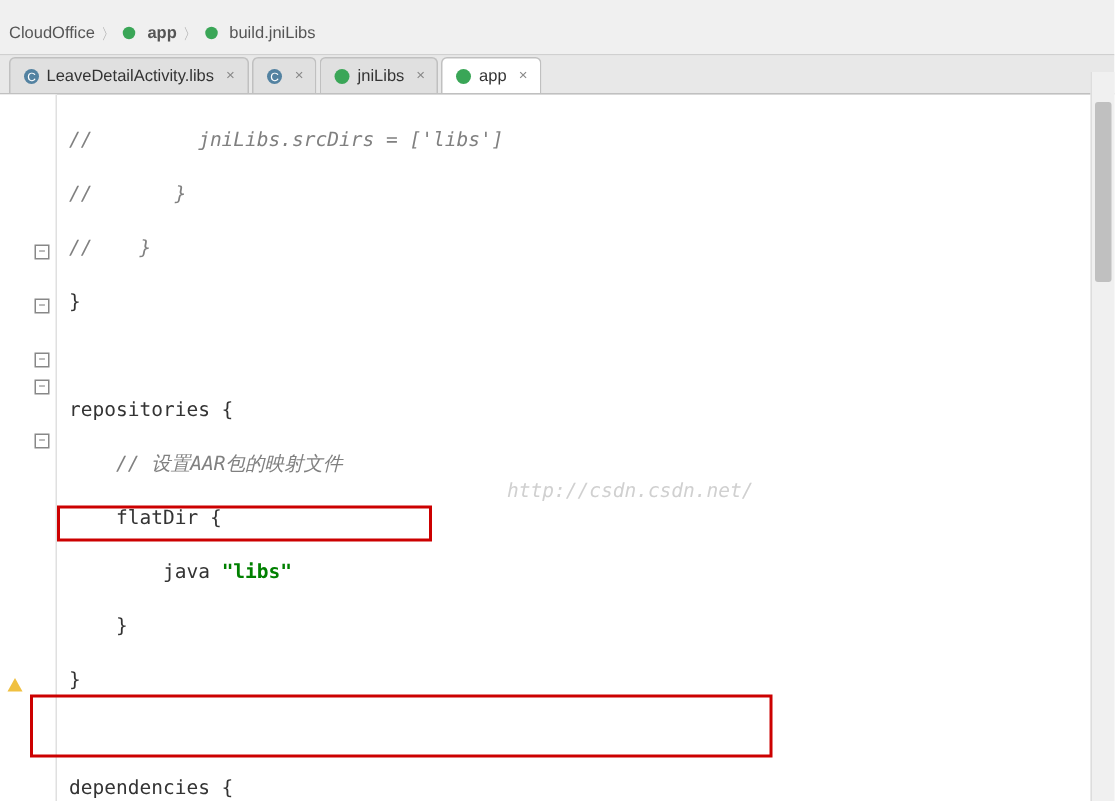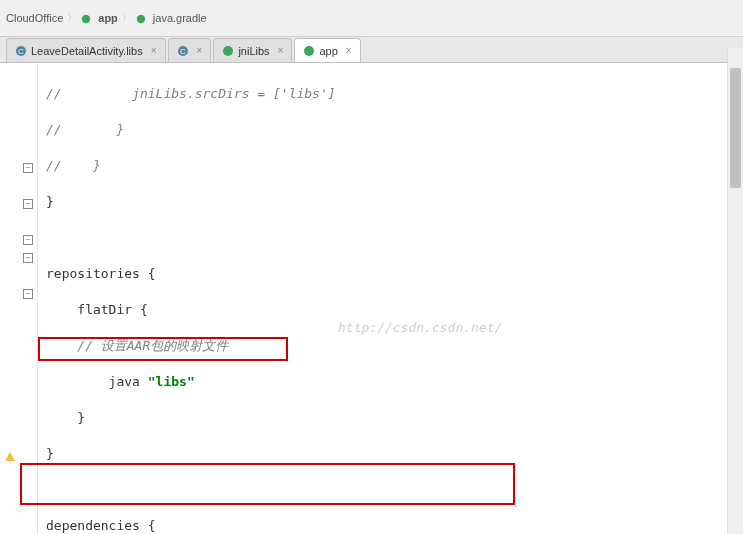--- a/index.html
+++ b/index.html
@@ -1,18 +1,18 @@
 <!DOCTYPE html>
 <html><head>
 <meta charset="utf-8">
 <style>
 * { margin: 0; padding: 0; box-sizing: border-box; }
 body { font-family: "Segoe UI", Arial, sans-serif; font-size: 12px; background: #fff; overflow: hidden; width: 743px; height: 534px; }
 
-.breadcrumb { height: 37px; background: #f0f0f0; border-bottom: 1px solid #d0d0d0; display: flex; align-items: center; padding: 0 6px; gap: 4px; }
+.breadcrumb { height: 37px; background: #f0f0f0; border-bottom: 1px solid #d0d0d0; display: flex; padding: 16px 6px; gap: 4px; }
 .breadcrumb-item { color: #555; font-size: 11px; }
 .breadcrumb-sep { color: #aaa; font-size: 10px; }
 .bc-icon { width: 10px; height: 10px; display: inline-block; vertical-align: middle; margin-right: 3px; }
 
 .tabs { height: 26px; background: #e8e8e8; border-bottom: 1px solid #c0c0c0; display: flex; align-items: flex-end; padding-left: 6px; }
 .tab { height: 24px; padding: 0 8px; display: flex; align-items: center; gap: 4px; background: #e0e0e0; border: 1px solid #c0c0c0; border-bottom: none; border-radius: 4px 4px 0 0; margin-right: 2px; font-size: 11px; color: #333; cursor: pointer; }
 .tab.active { background: #fff; }
 .tab-icon { width: 12px; height: 12px; display: inline-block; }
 .tab-close { color: #888; font-size: 10px; margin-left: 4px; cursor: pointer; }
 
@@ -43,21 +43,21 @@
   <span class="breadcrumb-item">CloudOffice</span>
   <span class="breadcrumb-sep">〉</span>
   <span class="bc-icon"><svg viewBox="0 0 12 12">
         <circle cx="6" cy="6" r="5" fill="#3aa657"></circle>
       </svg></span>
   <span class="breadcrumb-item" style="font-weight:bold">app</span>
   <span class="breadcrumb-sep">〉</span>
   <span class="bc-icon"><svg viewBox="0 0 12 12">
         <circle cx="6" cy="6" r="5" fill="#3aa657"></circle>
       </svg></span>
-  <span class="breadcrumb-item">java.gradle</span>
+  <span class="breadcrumb-item">build.jniLibs</span>
 </div>
 
 <div class="tabs">
   <div class="tab">
     <span class="tab-icon"><svg viewBox="0 0 12 12">
           <circle cx="6" cy="6" r="5" class="icon-java"></circle>
           <text x="6" y="9" font-size="8" text-anchor="middle" fill="#fff">C</text>
         </svg></span>
     <span>LeaveDetailActivity.libs</span>
     <span class="tab-close">×</span>
@@ -97,22 +97,22 @@
         </svg></div>
   </div>
 
   <div class="code">
 <span class="code-line c-comment">//         jniLibs.srcDirs = ['libs']</span>
 <span class="code-line c-comment">//       }</span>
 <span class="code-line c-comment">//    }</span>
 <span class="code-line c-ident">}</span>
 <span class="code-line"></span>
 <span class="code-line c-ident">repositories {</span>
+<span class="code-line"><span class="c-comment">    // </span><span class="c-comment">设置AAR包的映射文件</span></span>
 <span class="code-line c-ident">    flatDir {</span>
-<span class="code-line"><span class="c-comment">    // </span><span class="c-comment">设置AAR包的映射文件</span></span>
 <span class="code-line"><span class="c-ident">        java </span><span class="c-string">"libs"</span></span>
 <span class="code-line c-ident">    }</span>
 <span class="code-line c-ident">}</span>
 <span class="code-line"></span>
 <span class="code-line c-ident">dependencies {</span>
 
 
 
 
 

